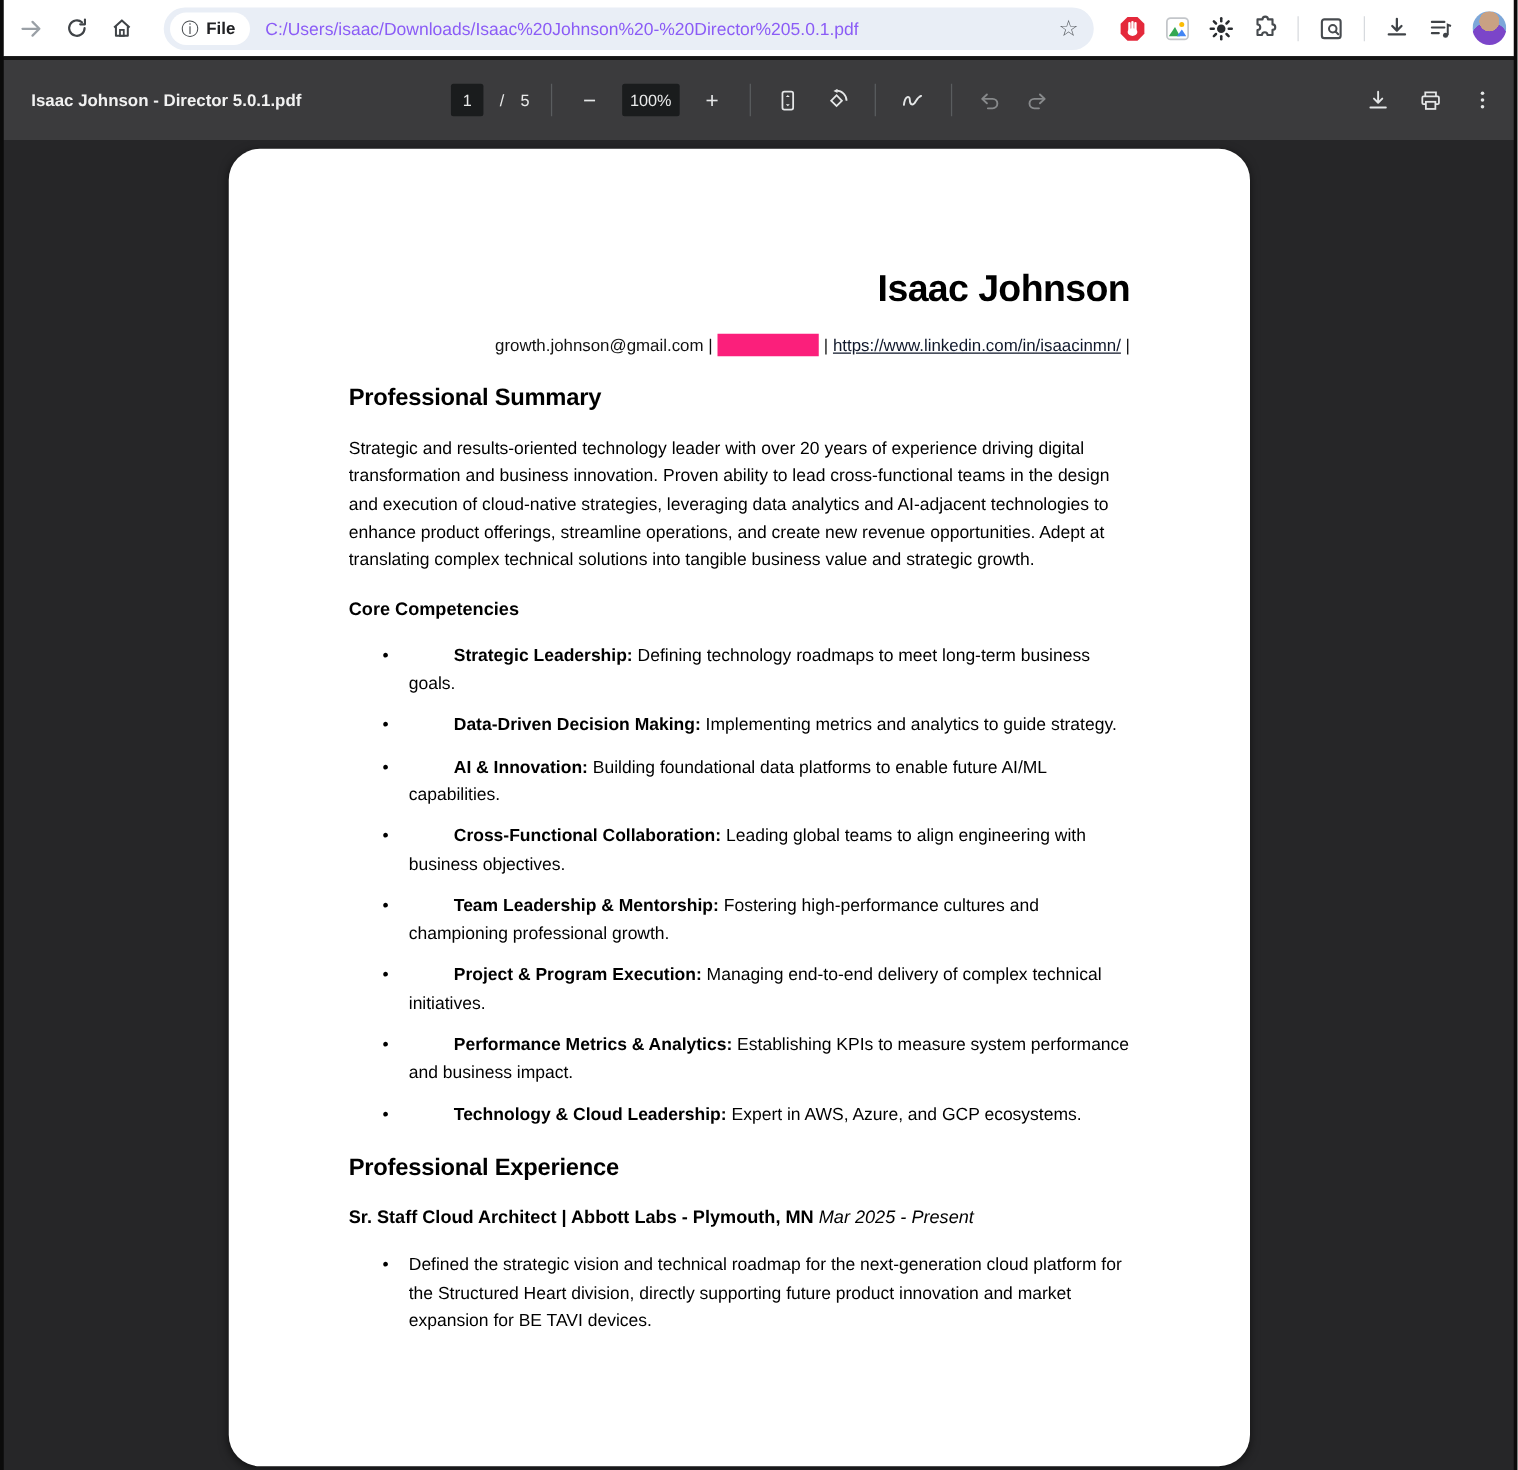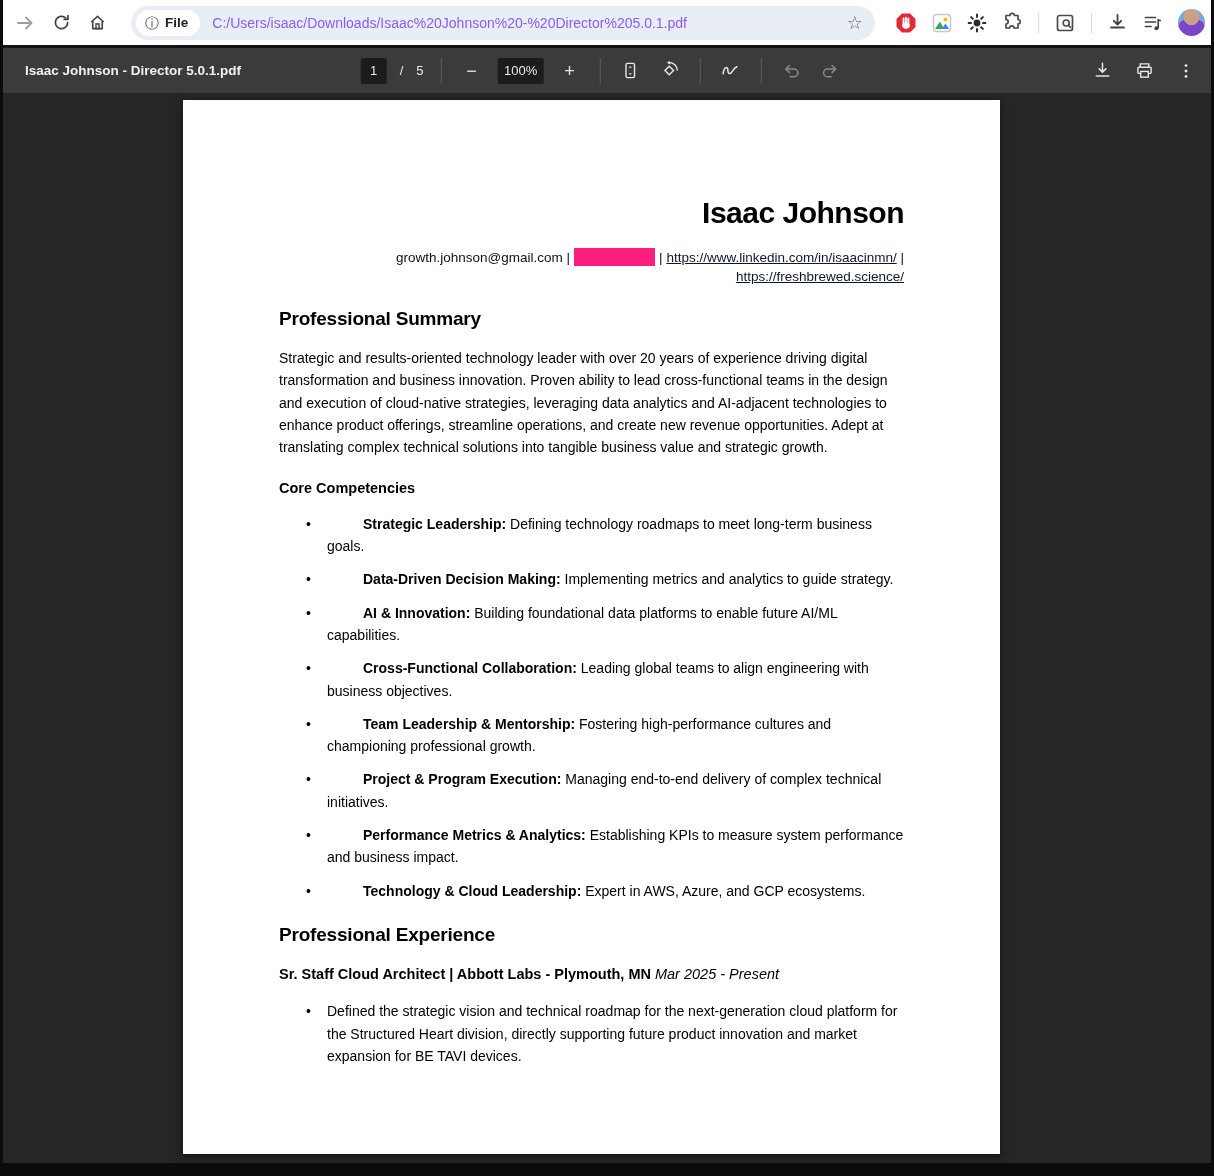--- a/index.html
+++ b/index.html
@@ -22,37 +22,37 @@
   .avatar { width:27px; height:27px; border-radius:50%; background:
       radial-gradient(circle at 50% 30%, #c9a183 0 34%, transparent 35%),
       radial-gradient(circle at 50% 88%, #7b45c9 0 55%, transparent 56%),
       linear-gradient(180deg,#7da7d9 0 60%, #5b84b8 100%);
       flex:0 0 auto; }
 
   
   .seam { height:3px; background:#141414; }
 
   
-  .pdfbar { height:45px; background:#3b3b3d; display:flex; align-items:center; position:relative; color:#e9eaea; }
+  .pdfbar { height:64px; background:#3b3b3d; display:flex; align-items:center; position:relative; color:#e9eaea; }
   .pdftitle { font-size:13.5px; font-weight:bold; color:#f1f1f1; margin-left:22px; white-space:nowrap; }
   .pdfcenter { position:absolute; left:50%; transform:translateX(-51%); display:flex; align-items:center; gap:13px; }
   .darkbox { background:#1a1c1d; color:#e9eaea; font-size:13px; display:flex; align-items:center; justify-content:center; border-radius:2px; height:26px; }
   .pagebox { width:26px; }
   .zoombox { width:46px; }
   .pdfsep { width:1px; height:26px; background:#5a5d5f; margin:0 4px; }
   .tbtn { width:26px; height:26px; display:flex; align-items:center; justify-content:center; border-radius:50%; }
   .glyphbtn { font-size:18px; color:#e4e6e7; line-height:1; }
   .pdfright { margin-left:auto; display:flex; align-items:center; gap:16px; margin-right:12px; }
   .slashlbl { font-size:13px; color:#e9eaea; }
 
   
   .viewer { height:1070px; background:#262628; position:relative; overflow:hidden; }
   .sheet { position:absolute; left:180px; top:7px; width:817px; height:1054px; background:#ffffff;
            box-shadow:0 2px 8px rgba(0,0,0,.55); padding:96px 96px 0 96px; color:#000;
-           font-size:14px; line-height:22.3px; }
+           font-size:14px; line-height:22.3px;border-radius:25px; }
 
   .rname { font-size:30px; line-height:34px; font-weight:bold; text-align:right; letter-spacing:-0.5px; }
   .contact { text-align:right; font-size:13.5px; line-height:19px; margin-top:18px; color:#111; }
   .redact1 { display:inline-block; width:205px; height:18px; background:#fb1f7b; vertical-align:-4px; margin-right:1px; }
   .redact2 { display:inline-block; width:81px; height:18px; background:#fb1f7b; vertical-align:-4px; margin:0 4px; }
   .contact a { color:#0f172a; text-decoration:underline; }
 
   h2.rhead { font-size:19px; line-height:24px; font-weight:bold; margin:21px 0 16px; letter-spacing:-0.2px; }
   .summary { margin:0 0 19px; }
   .corehead { font-size:14.5px; font-weight:bold; margin:0 0 13px; }
@@ -244,23 +244,20 @@
     <div class="sheet">
 
       <div class="rname">Isaac Johnson</div>
 
       <div class="contact">
         <div>
           <span>growth.johnson@gmail.com |</span><span class="redact2"></span><span>|</span>
           <a href="#">https://www.linkedin.com/in/isaacinmn/</a>
           <span>|</span>
         </div>
-        <div>
-          <a href="#">https://freshbrewed.science/</a>
-        </div>
       </div>
 
       <h2 class="rhead">Professional Summary</h2>
       <p class="summary">Strategic and results-oriented technology leader with over 20 years of experience driving digital transformation and business innovation. Proven ability to lead cross-functional teams in the design and execution of cloud-native strategies, leveraging data analytics and AI-adjacent technologies to enhance product offerings, streamline operations, and create new revenue opportunities. Adept at translating complex technical solutions into tangible business value and strategic growth.</p>
 
       <div class="corehead">Core Competencies</div>
 
       <ul class="blist">
         <li><span class="blabel">Strategic Leadership:</span><span> Defining technology roadmaps to meet long-term business goals.</span></li>
         <li><span class="blabel">Data-Driven Decision Making:</span><span> Implementing metrics and analytics to guide strategy.</span></li>

